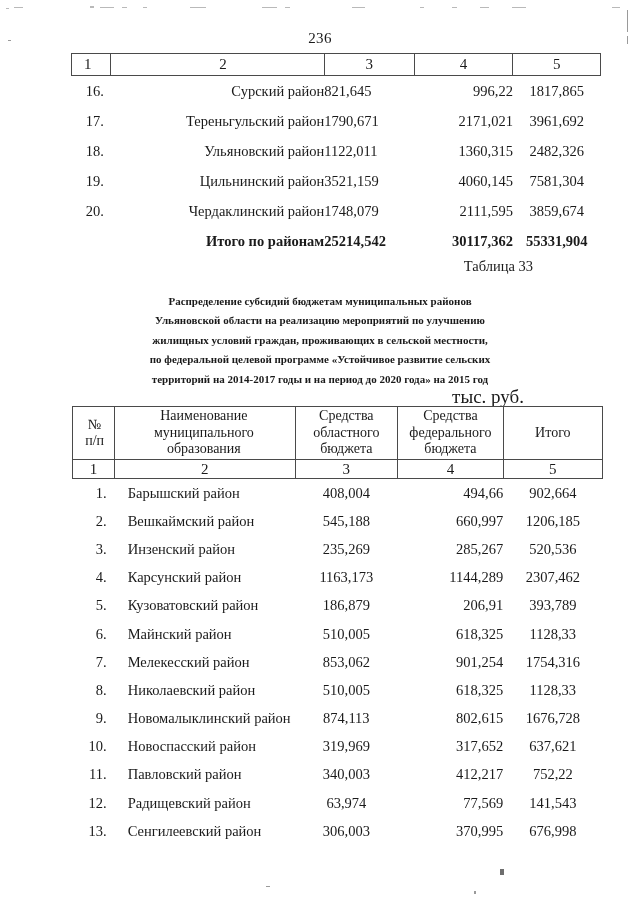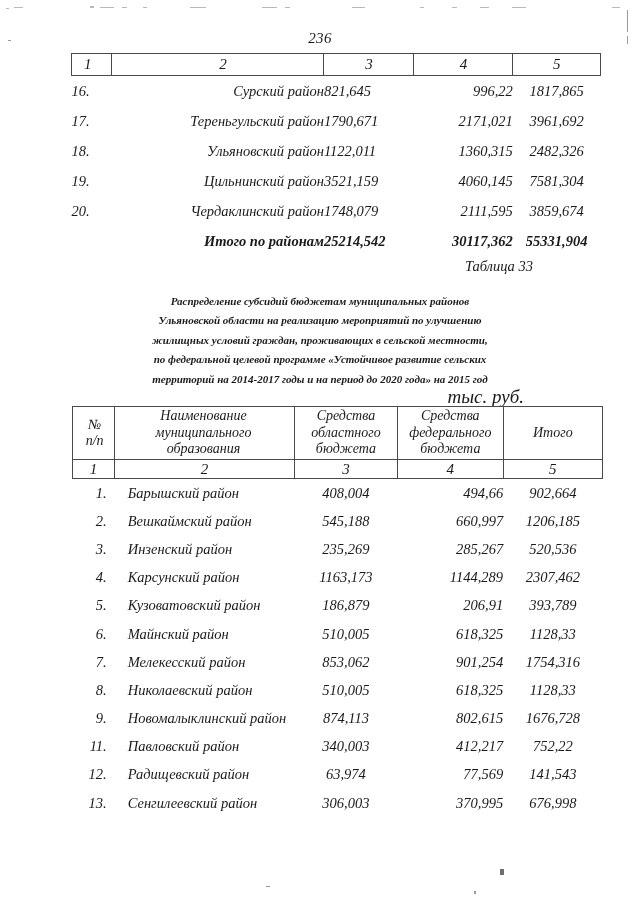--- a/index.html
+++ b/index.html
@@ -14,21 +14,20 @@
     font-family: "Liberation Serif", "DejaVu Serif", serif;
     color: #1a1a1a;
     overflow: hidden;
   }
 
   .page {
     position: absolute;
     inset: 0;
     width: 568px;
     height: 905px;
-    font-style: italic;
   }
 
   
   .speck {
     position: absolute;
     background: #9a9a9a;
     pointer-events: none;
   }
   .edge-tick {
     position: absolute;
@@ -67,21 +66,21 @@
   #table-top .colnum-row td {
     border: 1px solid #4a4a4a;
     height: 21px;
     text-align: center;
     font-size: 15px;
   }
   #table-top .data-row td {
     height: 30px;
     border: none;
   }
-  .c-idx  { width: 35px;  text-align: left; padding-right: 7px !important; }
+  .c-idx  { width: 35px;  text-align: right; padding-right: 7px !important; }
   .c-name { width: 199px; text-align: right;  padding-left: 11px !important; }
   .c-reg  { width: 96px;  text-align: left; }
   .c-fed  { width: 107px; text-align: right; }
   .c-tot  { width: 93px;  text-align: center; }
   #table-top .c-name { padding-left: 11px; }
 
   .total-row td {
     font-weight: bold;
     height: 32px;
   }
@@ -335,20 +334,27 @@
         <td class="c-tot">1128,33</td>
       </tr>
       <tr class="data-row">
         <td class="c-idx">9.</td>
         <td class="c-name">Новомалыклинский район</td>
         <td class="c-reg">874,113</td>
         <td class="c-fed">802,615</td>
         <td class="c-tot">1676,728</td>
       </tr>
       <tr class="data-row">
+        <td class="c-idx">10.</td>
+        <td class="c-name">Новоспасский район</td>
+        <td class="c-reg">319,969</td>
+        <td class="c-fed">317,652</td>
+        <td class="c-tot">637,621</td>
+      </tr>
+      <tr class="data-row">
         <td class="c-idx">11.</td>
         <td class="c-name">Павловский район</td>
         <td class="c-reg">340,003</td>
         <td class="c-fed">412,217</td>
         <td class="c-tot">752,22</td>
       </tr>
       <tr class="data-row">
         <td class="c-idx">12.</td>
         <td class="c-name">Радищевский район</td>
         <td class="c-reg">63,974</td>

